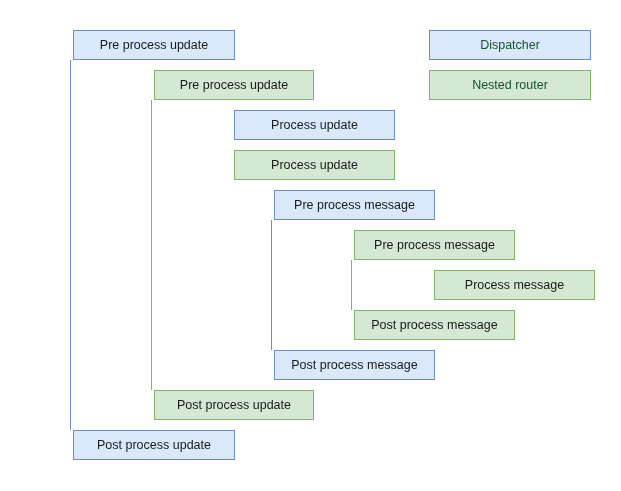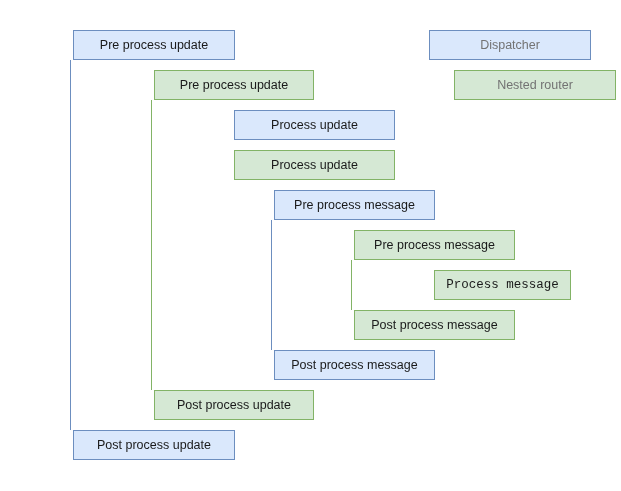--- a/index.html
+++ b/index.html
@@ -52,21 +52,21 @@
   .connector.router {
     background: #82b366;
   }
   .legend-box {
     position: absolute;
     box-sizing: border-box;
     display: flex;
     align-items: center;
     justify-content: center;
     font-size: 12.5px;
-    color: #737373;
+    color: #14532d;
     border-width: 1px;
     border-style: solid;
     white-space: nowrap;
     z-index: 2;
   }
   .legend-box.dispatcher {
     background: #dae8fc;
     border-color: #6c8ebf;
   }
   .legend-box.router {
@@ -84,23 +84,23 @@
       <div class="connector dispatcher" style="left: 271px; top: 220px; height: 130px;"></div>
       <div class="connector router" style="left: 351px; top: 260px; height: 50px;"></div>
     </div>
   <div id="node-layer">
       <div class="node-box dispatcher" style="left: 29px; top: 30px; width: 162px; height: 30px;">Pre process update</div>
       <div class="node-box router" style="left: 110px; top: 70px; width: 160px; height: 30px;">Pre process update</div>
       <div class="node-box dispatcher" style="left: 190px; top: 110px; width: 161px; height: 30px;">Process update</div>
       <div class="node-box router" style="left: 190px; top: 150px; width: 161px; height: 30px;">Process update</div>
       <div class="node-box dispatcher" style="left: 230px; top: 190px; width: 161px; height: 30px;">Pre process message</div>
       <div class="node-box router" style="left: 310px; top: 230px; width: 161px; height: 30px;">Pre process message</div>
-      <div class="node-box router" style="left: 390px; top: 270px; width: 137px; height: 30px; font-family: Liberation Mono, monospace;">Process message</div>
+      <div class="node-box router" style="left: 390px; top: 270px; width: 161px; height: 30px;">Process message</div>
       <div class="node-box router" style="left: 310px; top: 310px; width: 161px; height: 30px;">Post process message</div>
       <div class="node-box dispatcher" style="left: 230px; top: 350px; width: 161px; height: 30px;">Post process message</div>
       <div class="node-box router" style="left: 110px; top: 390px; width: 160px; height: 30px;">Post process update</div>
       <div class="node-box dispatcher" style="left: 29px; top: 430px; width: 162px; height: 30px;">Post process update</div>
     </div>
   <div id="legend-layer">
       <div class="legend-box dispatcher" style="left: 429px; top: 30px; width: 162px; height: 30px;">Dispatcher</div>
-      <div class="legend-box router" style="left: 454px; top: 70px; width: 162px; height: 30px;">Nested router</div>
+      <div class="legend-box router" style="left: 429px; top: 70px; width: 162px; height: 30px;">Nested router</div>
     </div>
 </div>
 
 </body></html>

